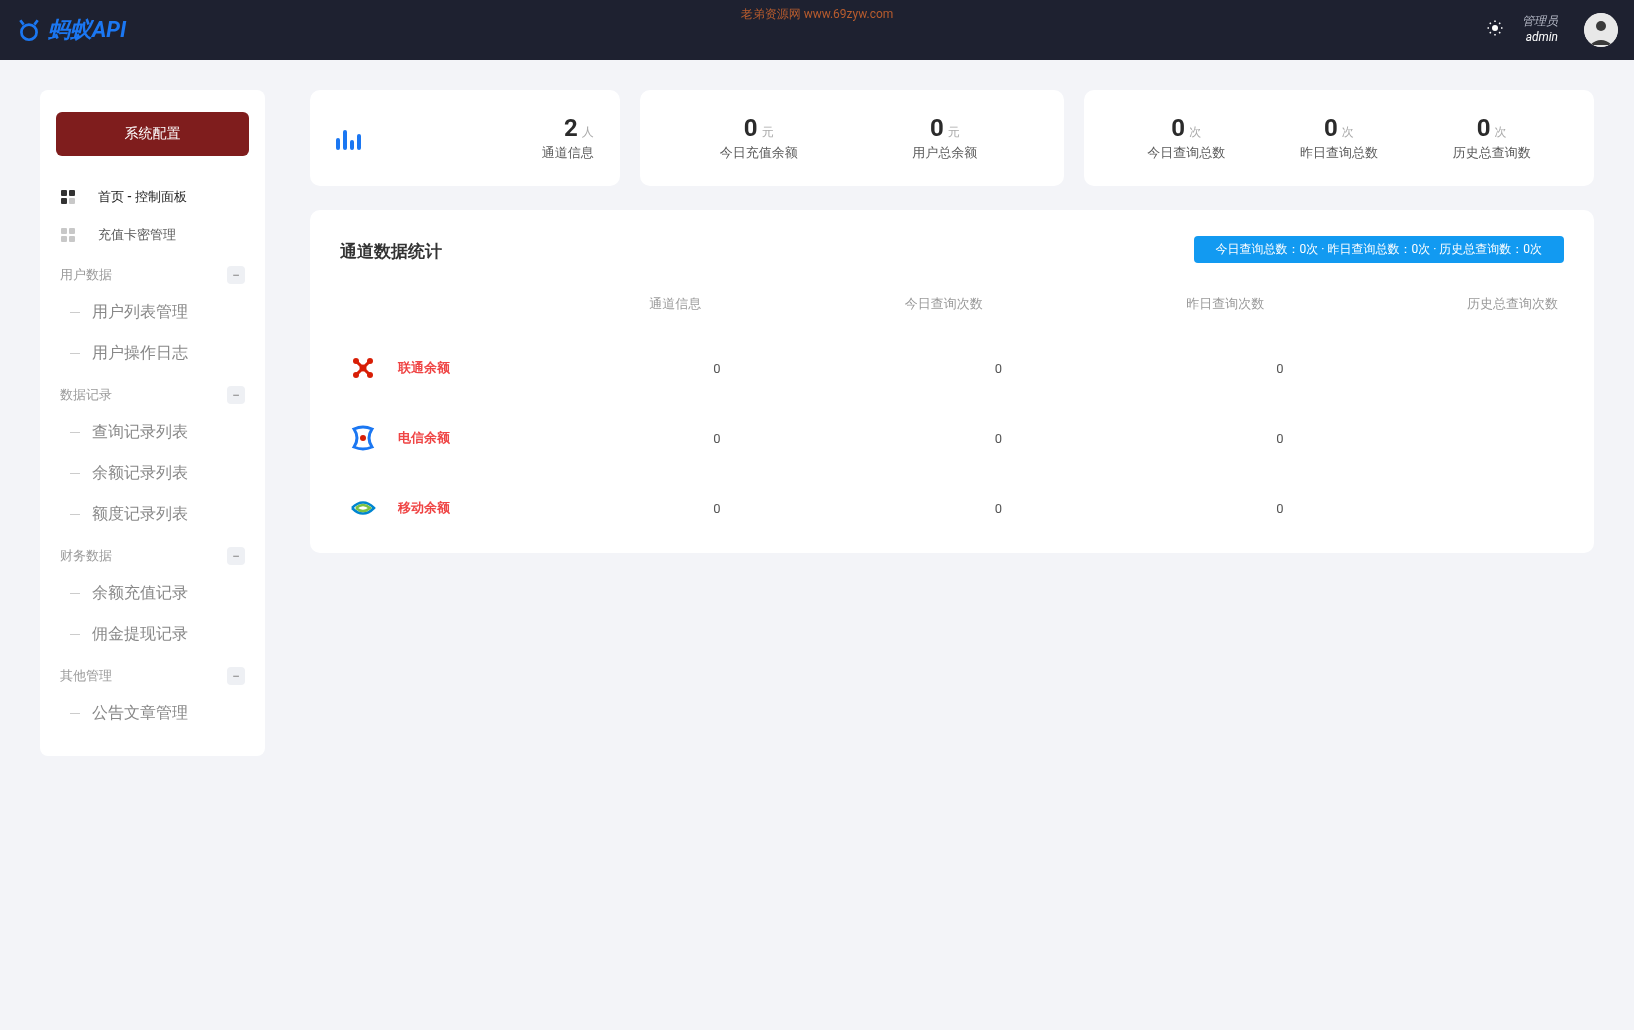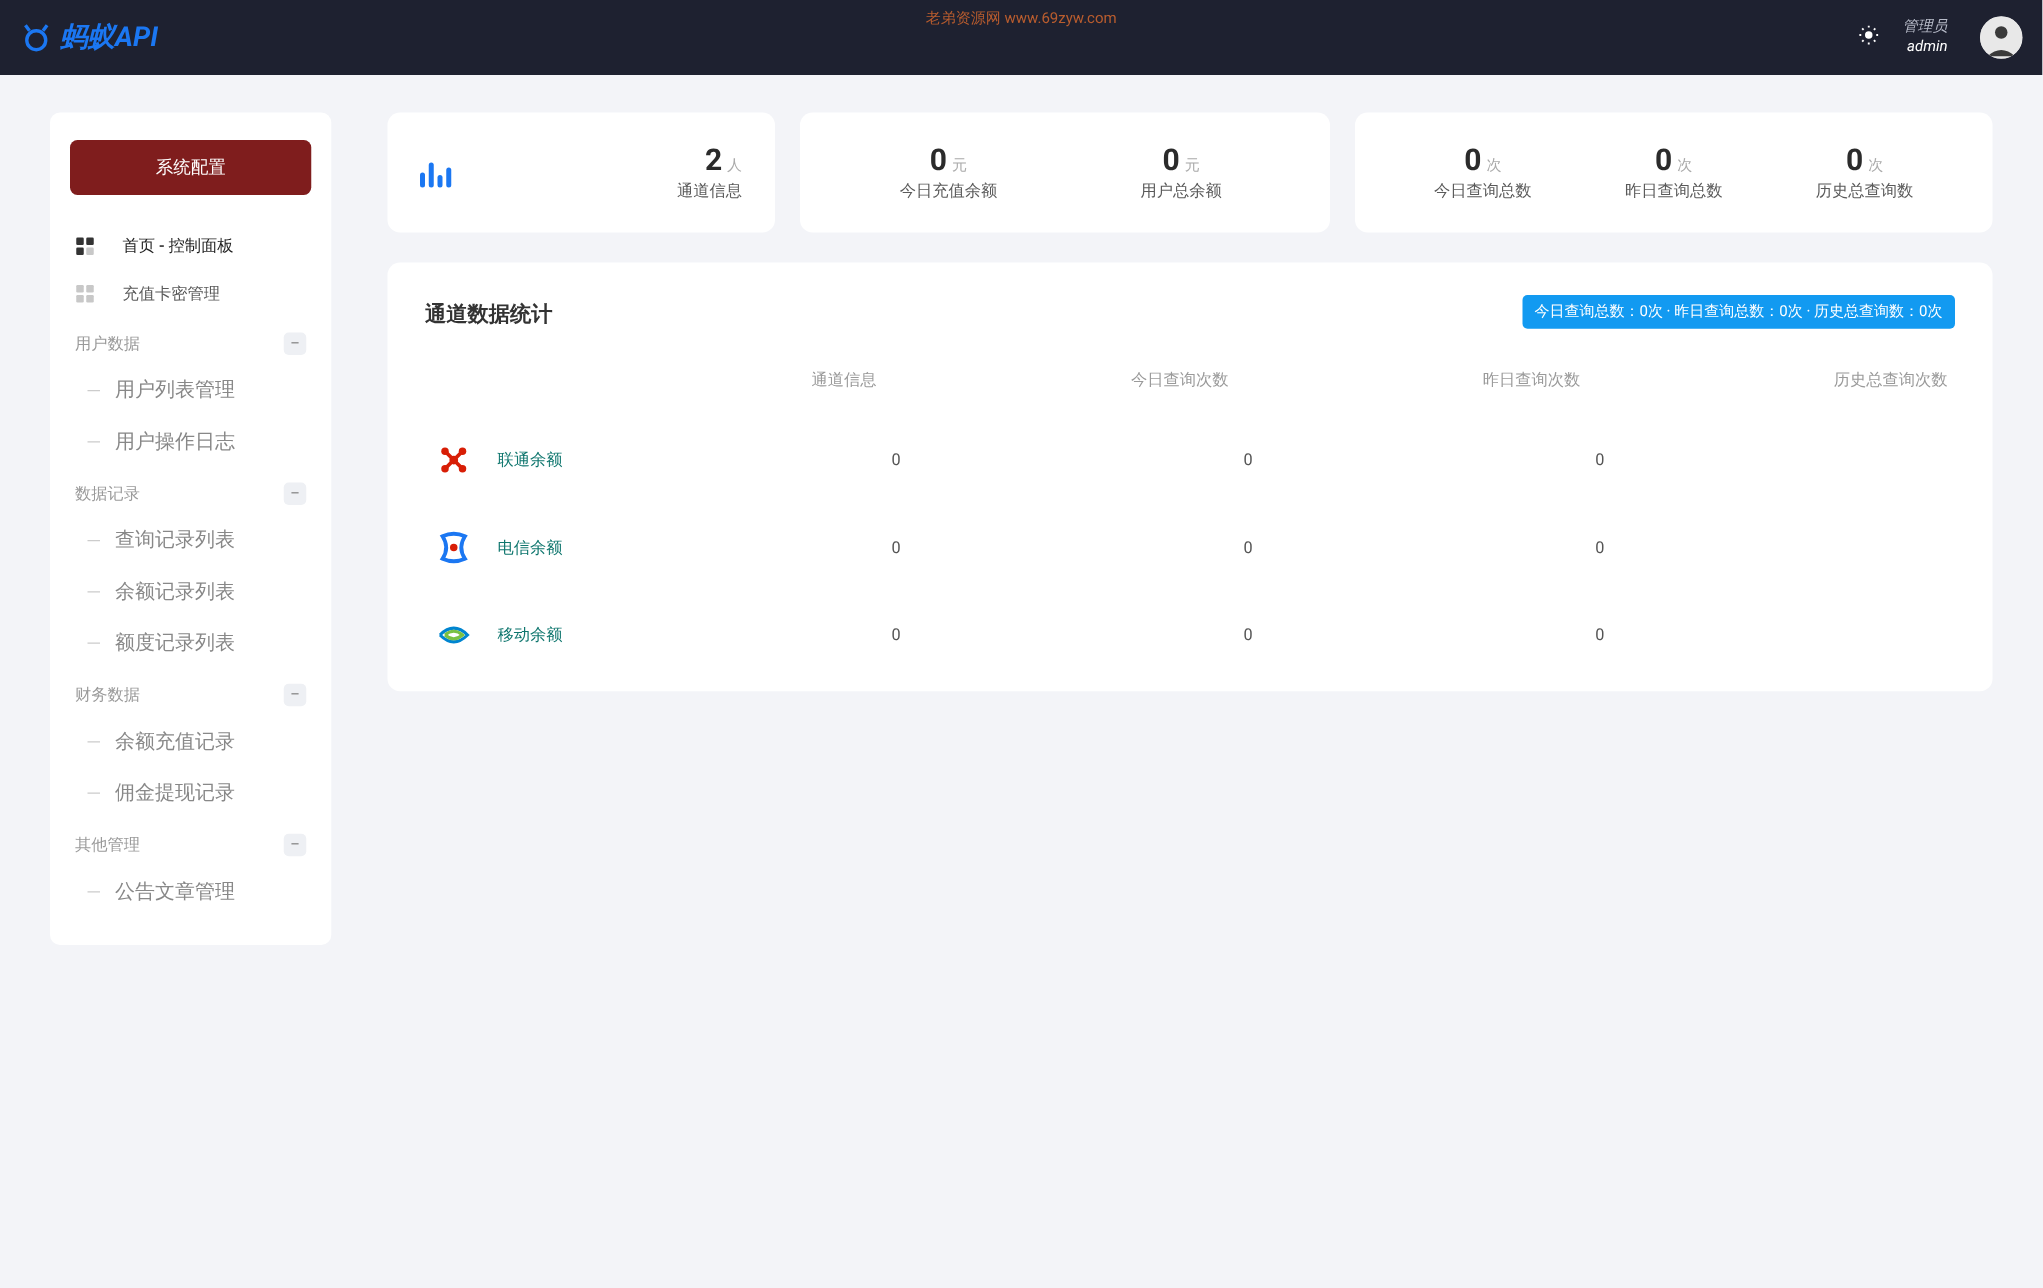--- a/index.html
+++ b/index.html
@@ -59,26 +59,26 @@
     .stat-unit { font-size: 12px; color: #aaa; }
     .stat-label { font-size: 13px; color: #5a5a5a; margin-top: 2px; }
     .card-1 { flex: 0.9; }
     .card-2 { flex: 1.3; display: flex; }
     .card-3 { flex: 1.6; display: flex; }
     
     
     .table-card { padding: 26px 30px 10px; }
     .table-header { display: flex; align-items: flex-end; justify-content: space-between; margin-bottom: 22px; }
     .table-title { font-size: 17px; font-weight: 600; }
-    .badge { background: #129af1; color: #fff; padding: 5px 10px; border-radius: 4px; font-size: 12px; }
+    .badge { background: #129af1; color: #fff; padding: 5px 22px; border-radius: 4px; font-size: 12px; }
     .table { width: 100%; border-collapse: collapse; }
     .table th { text-align: right; font-size: 13px; color: #9a9a9a; font-weight: normal; padding: 10px 6px 20px; }
     .table td { padding: 18px 6px; font-size: 13px; color: #555; }
     .channel-cell { display: flex; align-items: center; gap: 18px; }
-    .channel-name { font-weight: 400; color: #0f766e; }
+    .channel-name { font-weight: 700; color: #ef4444; }
     .carrier-icon { width: 34px; height: 34px; display: flex; align-items: center; justify-content: center; }
   </style>
 </head>
 <body>
 
 <div class="header">
   <div class="logo">
     <span class="logo-icon">
       <svg viewBox="0 0 24 24" fill="none" stroke="#1b77f2" stroke-width="2.5">
           <circle cx="12" cy="14" r="7"></circle>

